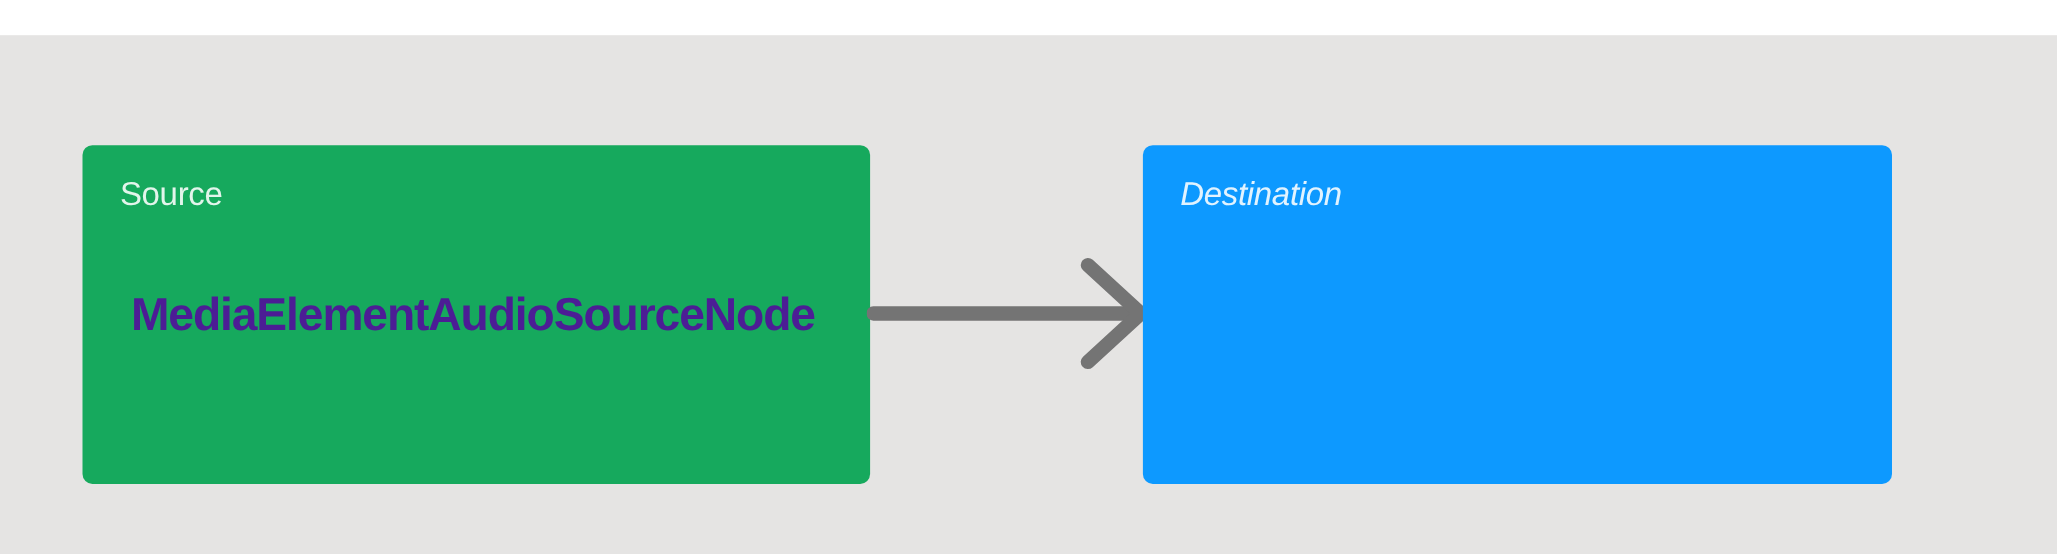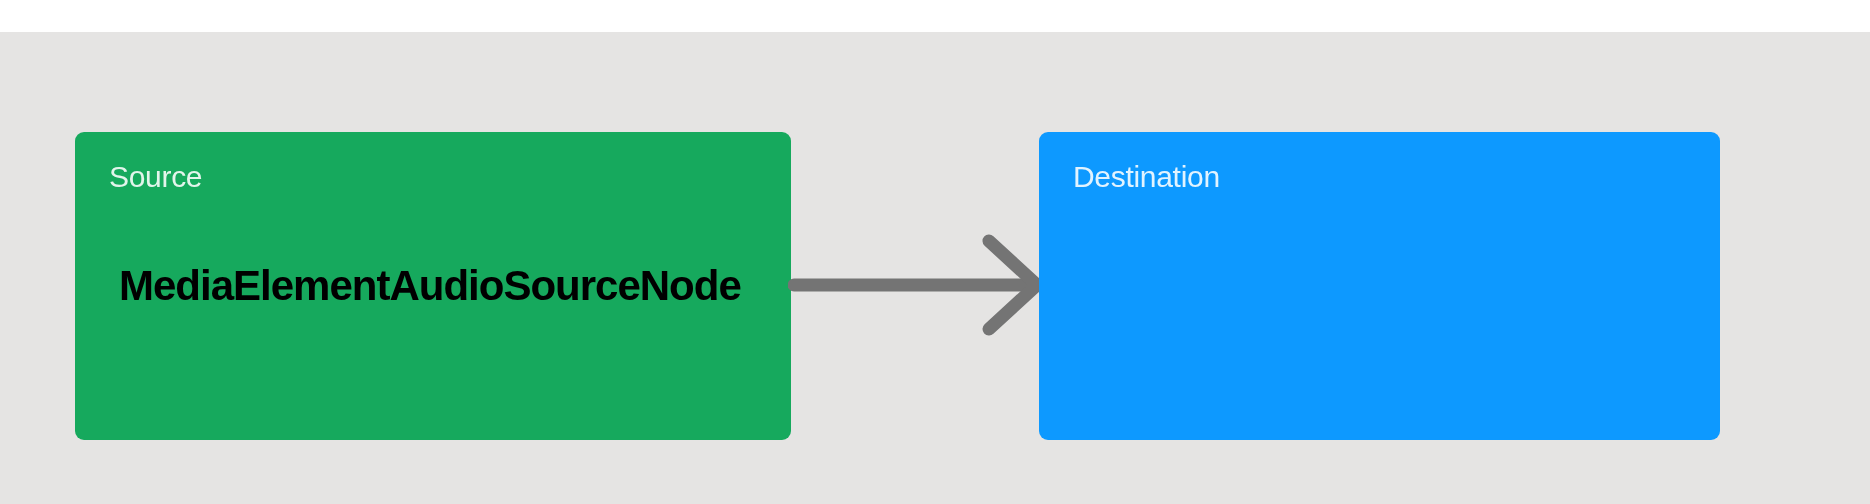--- a/index.html
+++ b/index.html
@@ -26,41 +26,42 @@
   }
   .node--source {
     left: 75px;
     width: 716px;
     background: #16a95d;
   }
   .node--destination {
     left: 1039px;
     width: 681px;
     background: #0d99ff;
+    font-style: italic;
   }
   .node-label {
     position: absolute;
     top: 30px;
     left: 34px;
     font-size: 30px;
     line-height: 1;
     letter-spacing: -0.3px;
     color: rgba(255, 255, 255, 0.88);
   }
   .node-title {
     position: absolute;
     top: 50%;
     transform: translateY(-50%);
     left: 44px;
     font-size: 42px;
     font-weight: bold;
     line-height: 1;
     letter-spacing: -1px;
     white-space: nowrap;
-    color: #000000;
+    color: #4c1d95;
   }
   .connector {
     position: absolute;
     left: 788px;
     top: 193px;
     width: 252px;
     height: 122px;
   }
 </style>
 </head>

